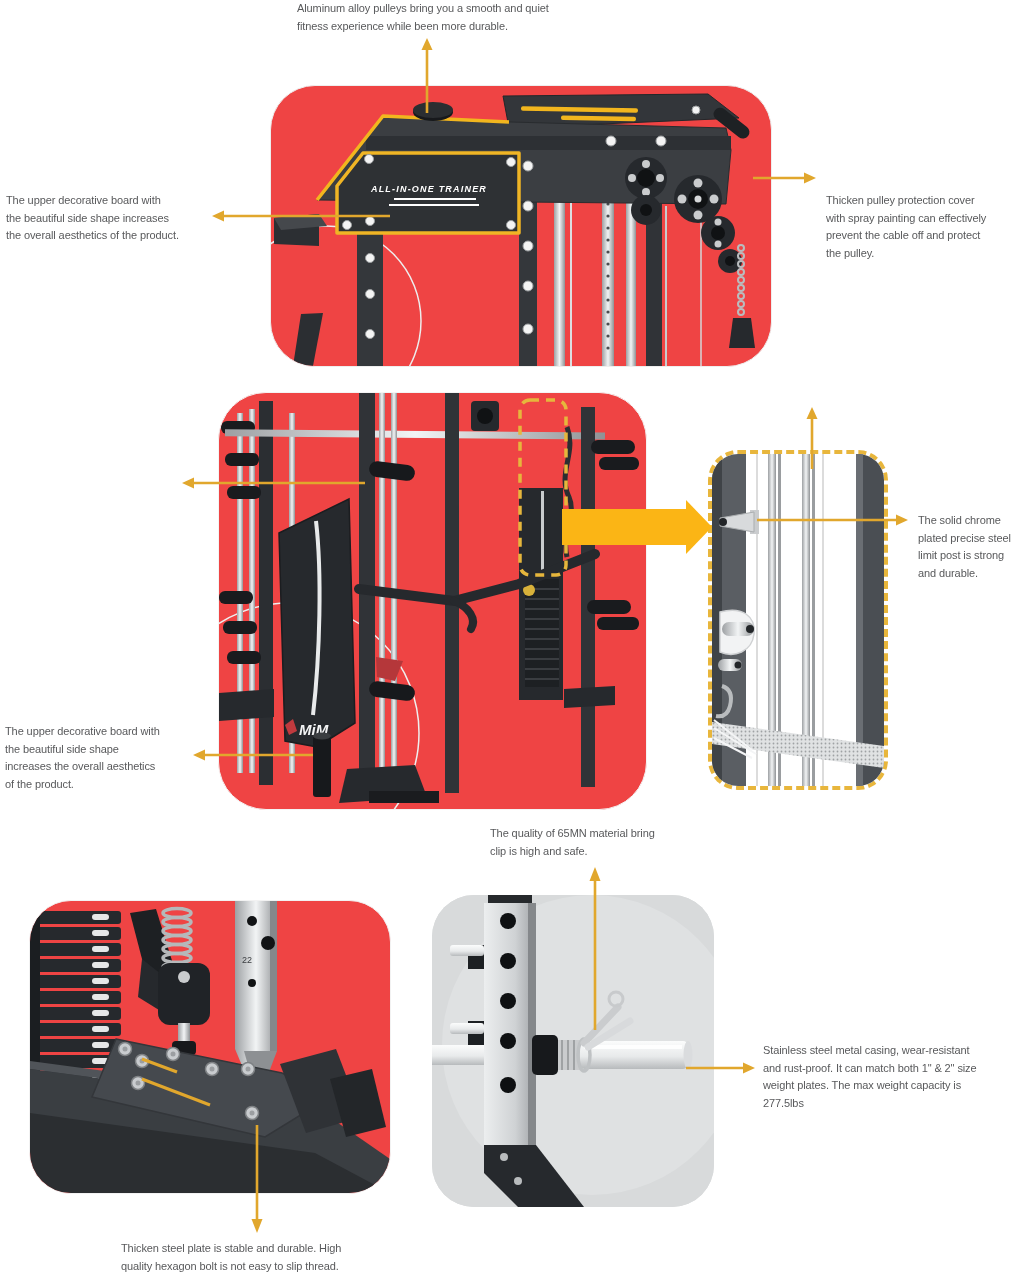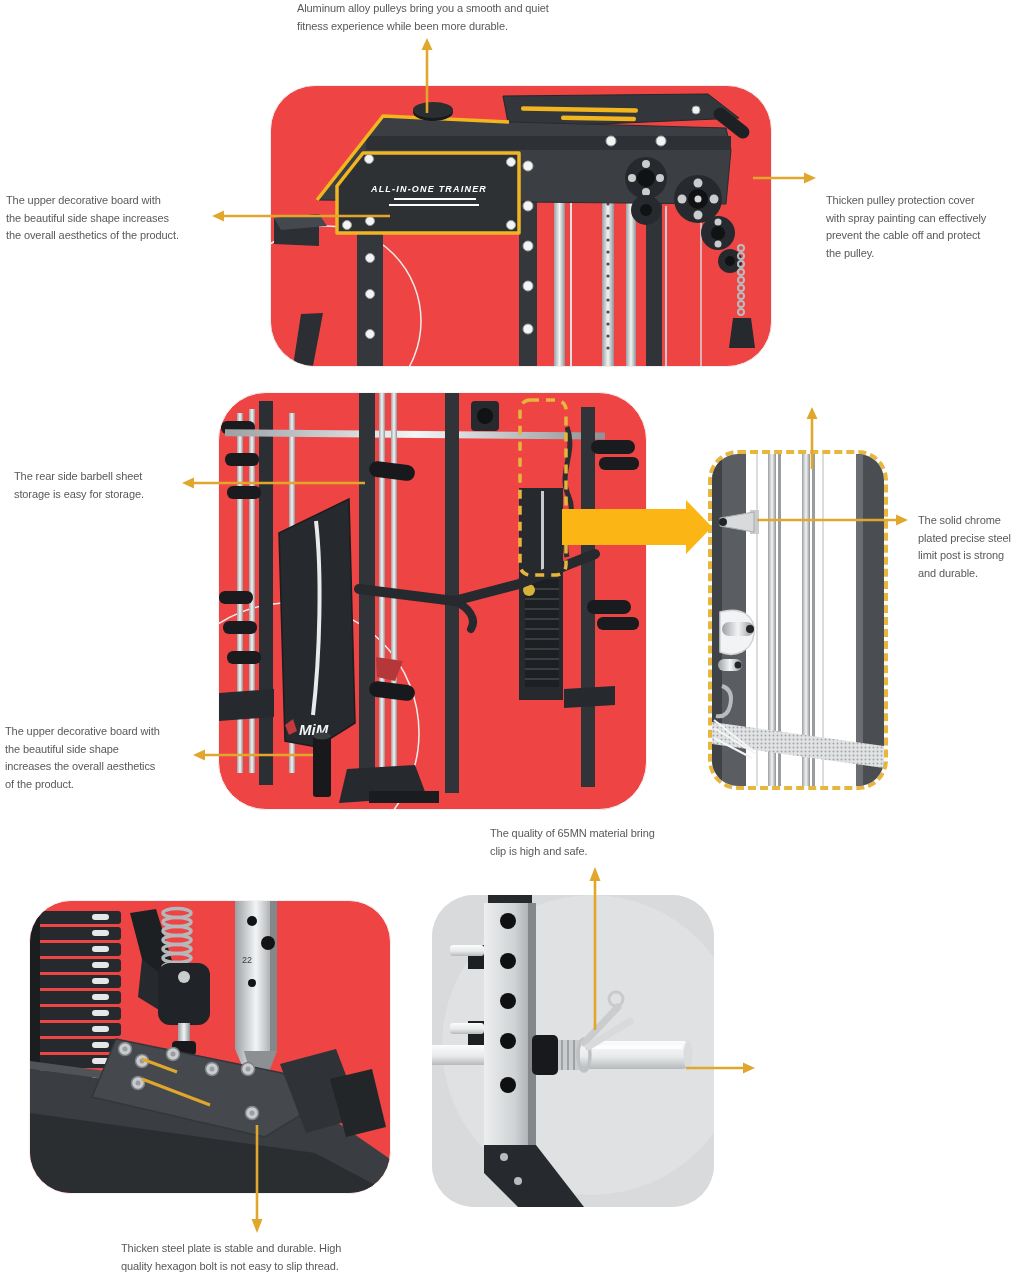--- a/index.html
+++ b/index.html
@@ -25,32 +25,34 @@
 
   <div class="ann" style="left:297px;top:0px;">Aluminum alloy pulleys bring you a smooth and quiet
 fitness experience while been more durable.</div>
   <div class="ann" style="left:6px;top:192px;">The upper decorative board with
 the beautiful side shape increases
 the overall aesthetics of the product.</div>
   <div class="ann" style="left:826px;top:163px;margin-top:29px;">Thicken pulley protection cover
 with spray painting can effectively
 prevent the cable off and protect
 the pulley.</div>
-  <div class="ann" style="left:14px;top:468px;">The rear side barbell sheet
-storage is easy for storage.</div>
   <div class="ann" style="left:5px;top:723px;">The upper decorative board with
 the beautiful side shape
 increases the overall aesthetics
 of the product.</div>
   <div class="ann" style="left:918px;top:512px;">The solid chrome
 plated precise steel
 limit post is strong
 and durable.</div>
   <div class="ann" style="left:490px;top:825px;">The quality of 65MN material bring
 clip is high and safe.</div>
+  <div class="ann" style="left:763px;top:1042px;">Stainless steel metal casing, wear-resistant
+and rust-proof. It can match both 1" &amp; 2" size
+weight plates. The max weight capacity is
+277.5lbs</div>
   <div class="ann" style="left:121px;top:1240px;">Thicken steel plate is stable and durable. High
 quality hexagon bolt is not easy to slip thread.</div>
 
   <div class="img-card" id="card-top">
     <svg width="500" height="280" viewBox="0 0 500 280">
       <defs>
         <linearGradient id="chromeV" x1="0" y1="0" x2="1" y2="0">
           <stop offset="0" stop-color="#9da0a3"></stop>
             <stop offset="0.5" stop-color="#f2f4f5"></stop>
             <stop offset="1" stop-color="#8f9295"></stop>

